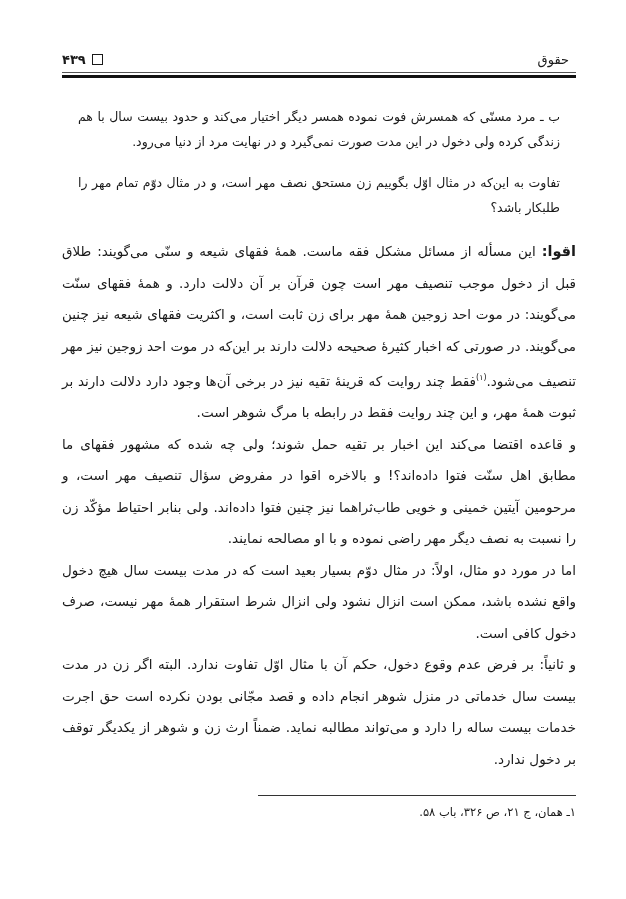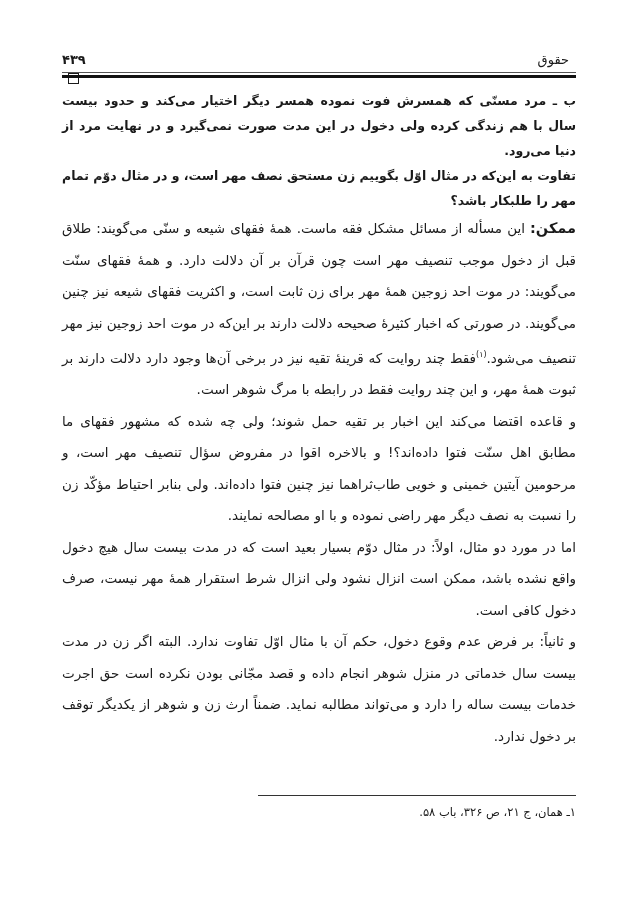--- a/index.html
+++ b/index.html
@@ -1,25 +1,25 @@
 <!DOCTYPE html>
 <html><head>
 <meta charset="utf-8">
 <style>
   html, body { margin:0; padding:0; background:#ffffff; }
   body { width:626px; height:899px; position:relative; overflow:hidden;
          font-family:"DejaVu Sans", sans-serif; color:#1a1a1a; }
   .header { position:absolute; left:62px; top:52px; width:514px; height:26px; direction:rtl; }
   .running-title { position:absolute; right:7px; top:0; font-size:13px; }
-  .page-num { position:absolute; left:0; top:0; font-size:13px; font-weight:bold; direction:ltr; display:flex; align-items:center; gap:6px;flex-direction:column; }
+  .page-num { position:absolute; left:0; top:0; font-size:13px; font-weight:bold; direction:ltr; display:flex; align-items:center; gap:6px; }
   .page-box { display:inline-block; width:9px; height:9px; border:1.6px solid #1a1a1a; }
   .rule-thin { position:absolute; left:62px; top:72px; width:514px; height:1px; background:#555; }
   .rule-thick { position:absolute; left:62px; top:75px; width:514px; height:2.5px; background:#111; }
   .body { position:absolute; left:62px; top:88px; width:514px; direction:rtl; text-align:justify; }
-  .q { font-weight:bold; font-size:12.5px; line-height:25px; margin:0; text-indent:0; }
+  .q { font-weight:normal; font-size:12.5px; line-height:25px; margin:16px; text-indent:0; }
   .p { font-size:13.5px; line-height:31.5px; margin:0; }
   .ans-label { font-weight:bold; font-size:14.5px; }
   sup { font-size:8px; }
   .fn-rule { position:absolute; left:258px; top:795px; width:318px; height:1px; background:#333; }
   .footnote { position:absolute; right:50px; top:805px; direction:rtl; font-size:11.5px;text-align:center; }
 </style>
 </head>
 <body>
 
 <div class="header">
@@ -30,21 +30,21 @@
   </span>
 </div>
 <div class="rule-thin"></div>
 <div class="rule-thick"></div>
 
 <div class="body">
   <p class="q">ب ـ مرد مسنّی که همسرش فوت نموده همسر دیگر اختیار می‌کند و حدود بیست سال با هم زندگی کرده ولی دخول در این مدت صورت نمی‌گیرد و در نهایت مرد از دنیا می‌رود.</p>
   <p class="q">تفاوت به این‌که در مثال اوّل بگوییم زن مستحق نصف مهر است، و در مثال دوّم تمام مهر را طلبکار باشد؟</p>
 
   <p class="p">
-    <span class="ans-label">ممکن:</span>
+    <span class="ans-label">اقوا:</span>
     <span>این مسأله از مسائل مشکل فقه ماست. همهٔ فقهای شیعه و سنّی می‌گویند: طلاق قبل از دخول موجب تنصیف مهر است چون قرآن بر آن دلالت دارد. و همهٔ فقهای سنّت می‌گویند: در موت احد زوجین همهٔ مهر برای زن ثابت است، و اکثریت فقهای شیعه نیز چنین می‌گویند. در صورتی که اخبار کثیرهٔ صحیحه دلالت دارند بر این‌که در موت احد زوجین نیز مهر تنصیف می‌شود.</span><sup>(۱)</sup><span>فقط چند روایت که قرینهٔ تقیه نیز در برخی آن‌ها وجود دارد دلالت دارند بر ثبوت همهٔ مهر، و این چند روایت فقط در رابطه با مرگ شوهر است.</span>
   </p>
   <p class="p">و قاعده اقتضا می‌کند این اخبار بر تقیه حمل شوند؛ ولی چه شده که مشهور فقهای ما مطابق اهل سنّت فتوا داده‌اند؟! و بالاخره اقوا در مفروض سؤال تنصیف مهر است، و مرحومین آیتین خمینی و خویی طاب‌ثراهما نیز چنین فتوا داده‌اند. ولی بنابر احتیاط مؤکّد زن را نسبت به نصف دیگر مهر راضی نموده و با او مصالحه نمایند.</p>
   <p class="p">اما در مورد دو مثال، اولاً: در مثال دوّم بسیار بعید است که در مدت بیست سال هیچ دخول واقع نشده باشد، ممکن است انزال نشود ولی انزال شرط استقرار همهٔ مهر نیست، صرف دخول کافی است.</p>
   <p class="p">و ثانیاً: بر فرض عدم وقوع دخول، حکم آن با مثال اوّل تفاوت ندارد. البته اگر زن در مدت بیست سال خدماتی در منزل شوهر انجام داده و قصد مجّانی بودن نکرده است حق اجرت خدمات بیست ساله را دارد و می‌تواند مطالبه نماید. ضمناً ارث زن و شوهر از یکدیگر توقف بر دخول ندارد.</p>
 </div>
 
 <div class="fn-rule"></div>
 <div class="footnote">۱ـ همان، ج ۲۱، ص ۳۲۶، باب ۵۸.</div>
 

